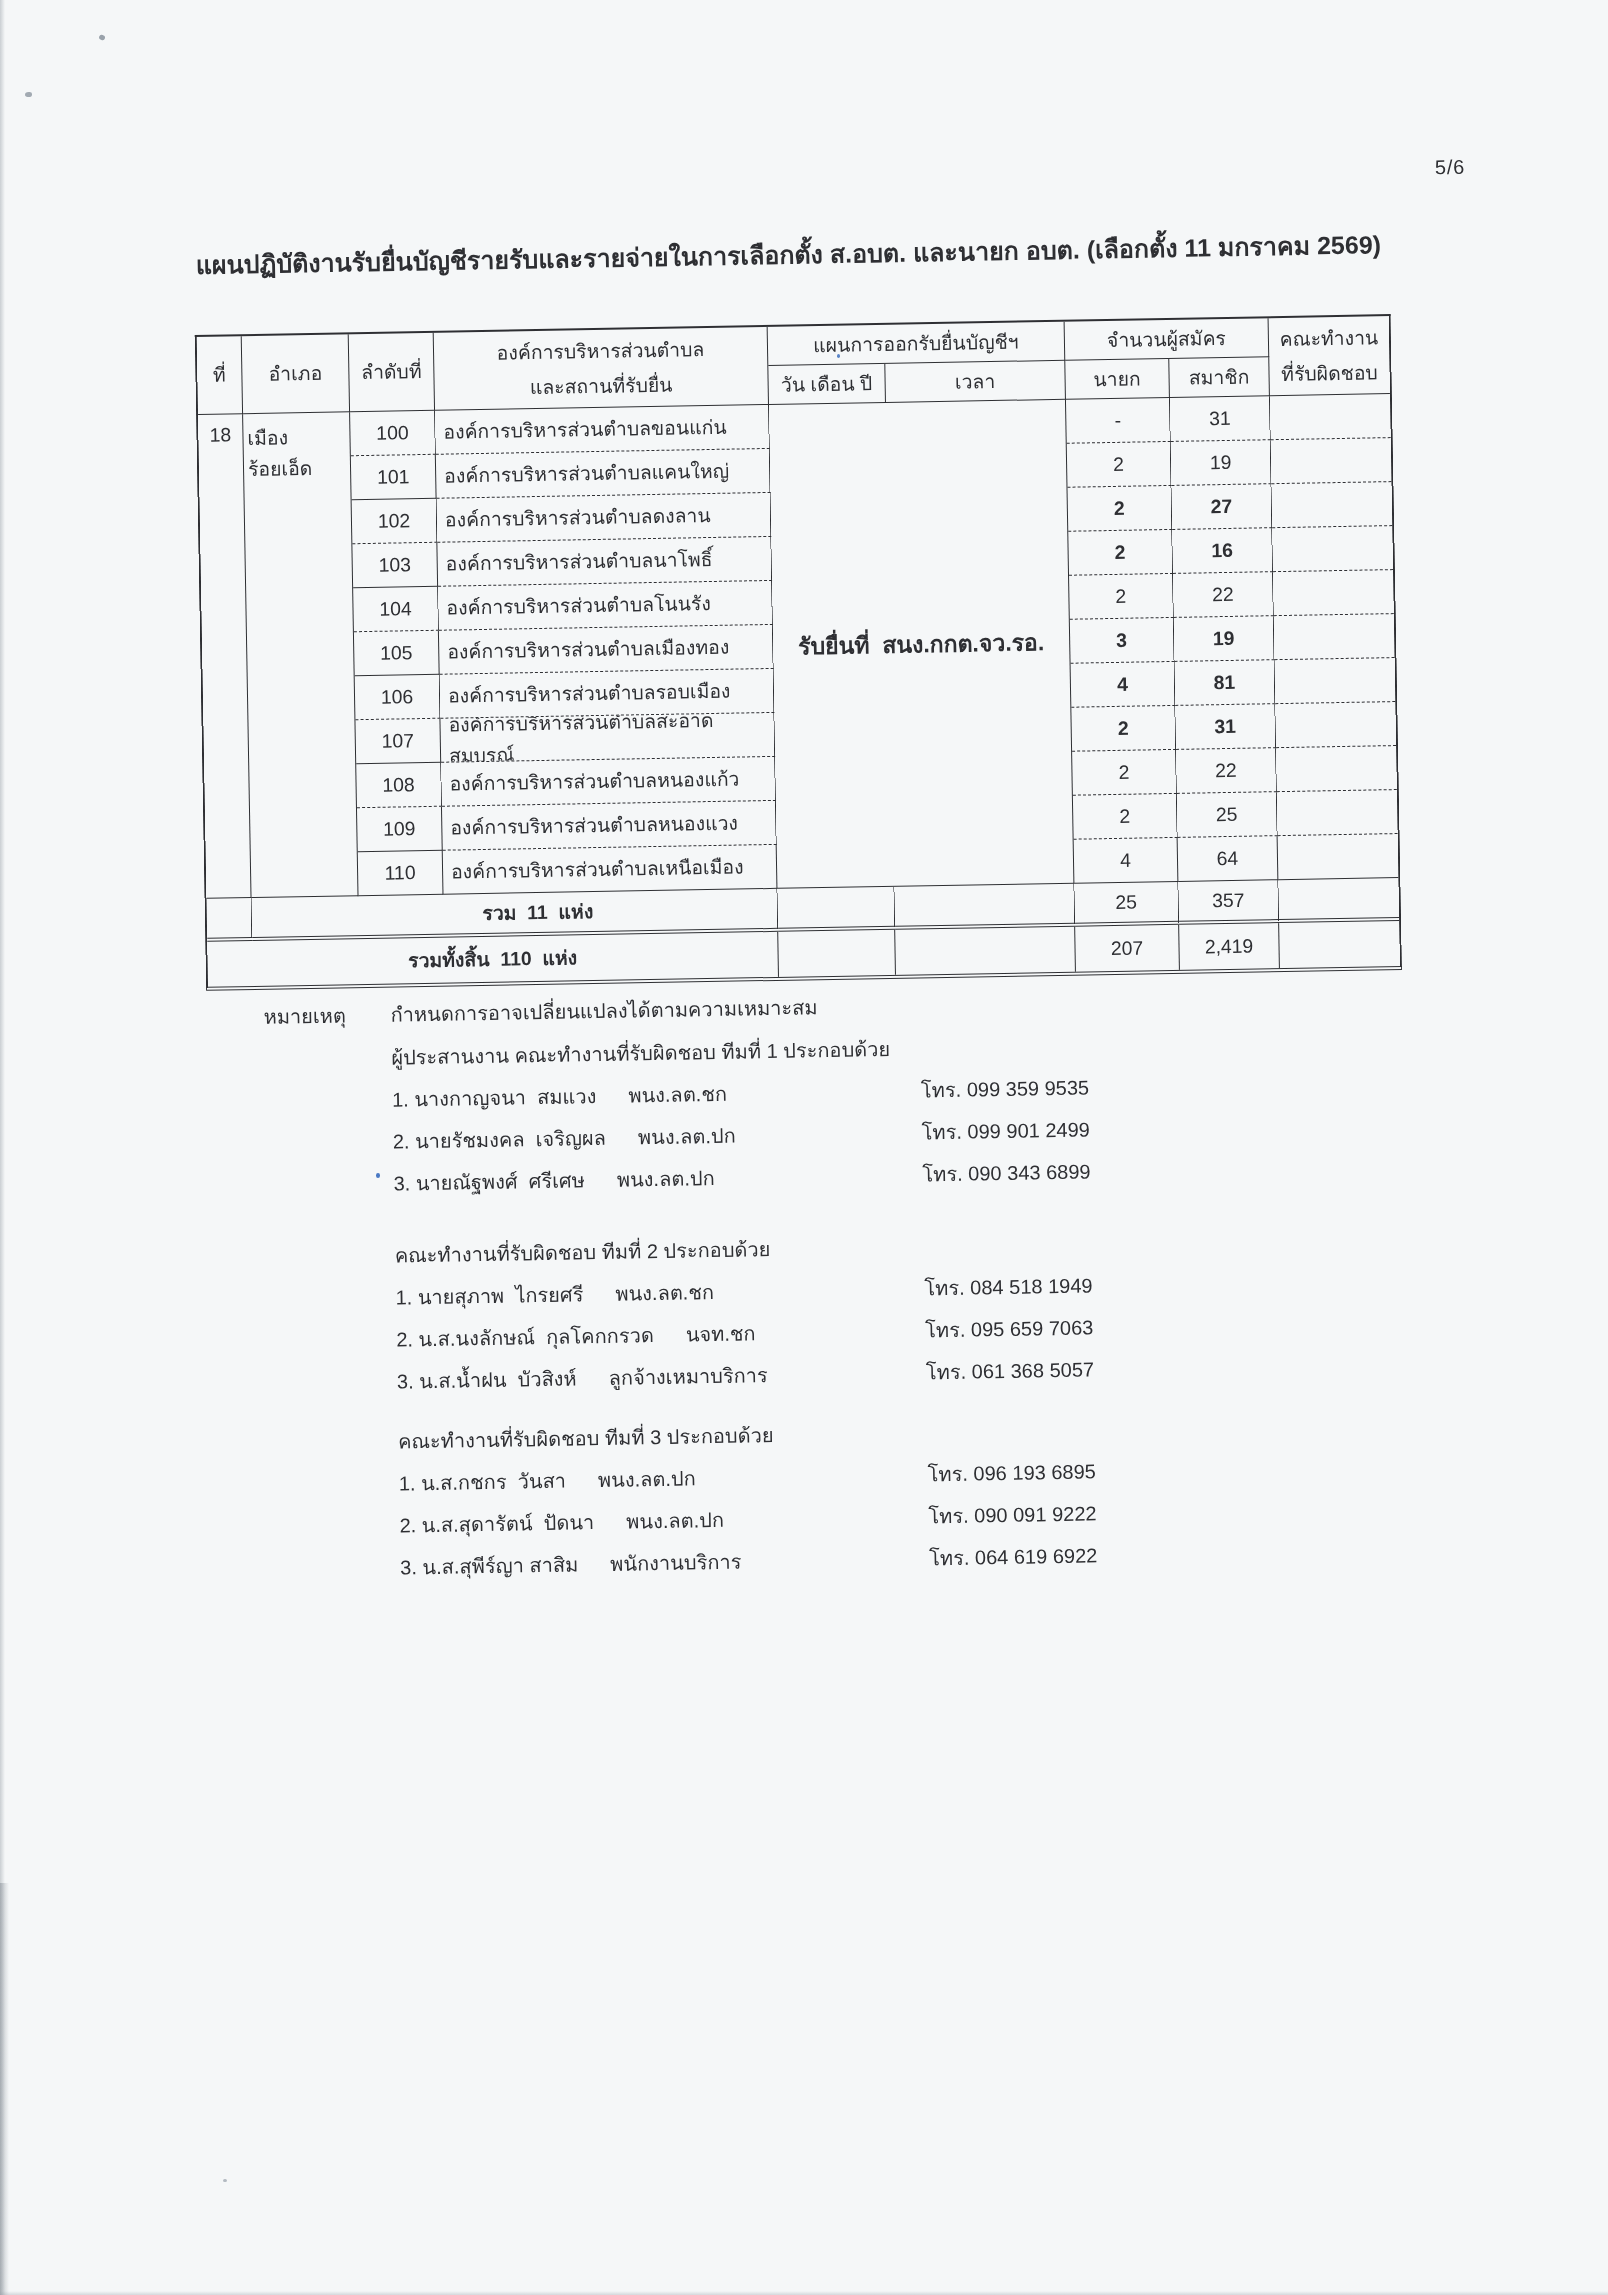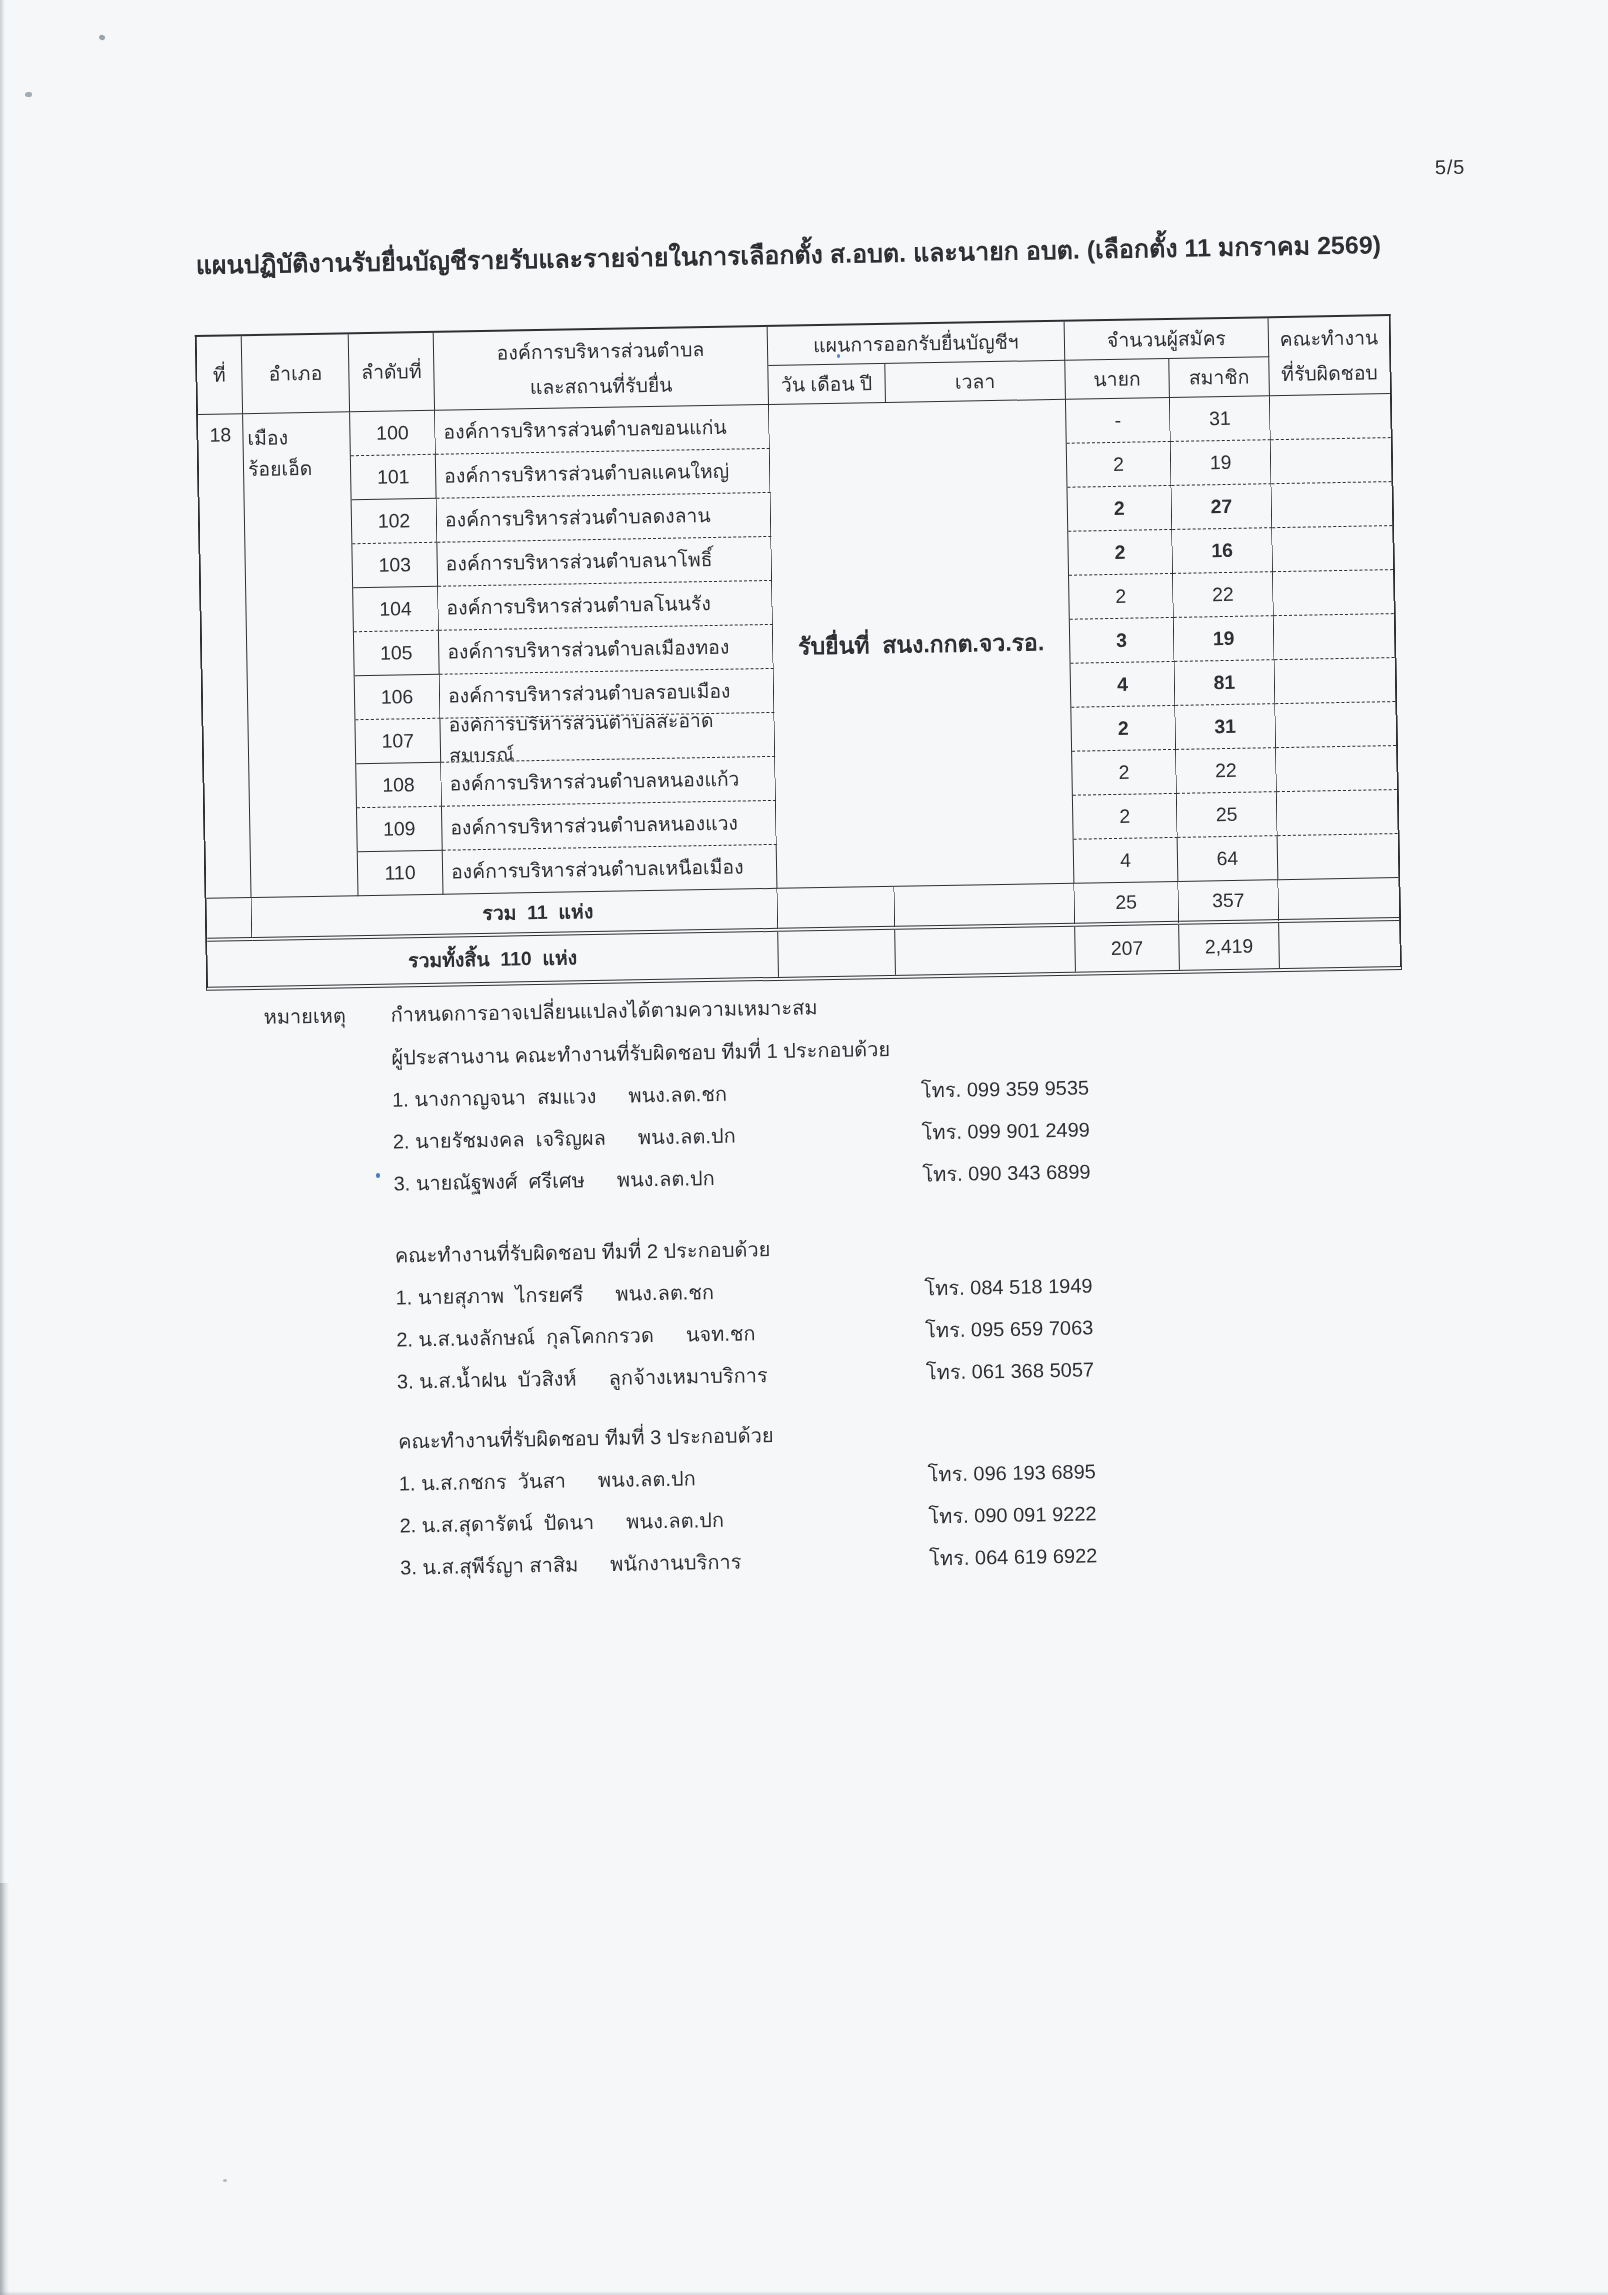--- a/index.html
+++ b/index.html
@@ -85,21 +85,21 @@
 <div class="edge-left-low"></div>
 <div class="edge-bottom"></div>
 <div class="speck speck-g1"></div>
 <div class="speck speck-g2"></div>
 <div class="speck speck-g3"></div>
 <div class="speck speck-b1"></div>
 <div class="speck speck-b2"></div>
 
 <div class="sheet">
 
-  <div class="page-number">5/5</div>
+  <div class="page-number">5/6</div>
 
   <div class="doc-title">แผนปฏิบัติงานรับยื่นบัญชีรายรับและรายจ่ายในการเลือกตั้ง ส.อบต. และนายก อบต. (เลือกตั้ง 11 มกราคม 2569)</div>
 
   <div class="tbl">
 
     <div class="tb-cell" style="grid-area:1/1/3/2">ที่</div>
     <div class="tb-cell" style="grid-area:1/2/3/3">อำเภอ</div>
     <div class="tb-cell" style="grid-area:1/3/3/4">ลำดับที่</div>
     <div class="tb-cell hdr" style="grid-area:1/4/3/5">
       <div>

